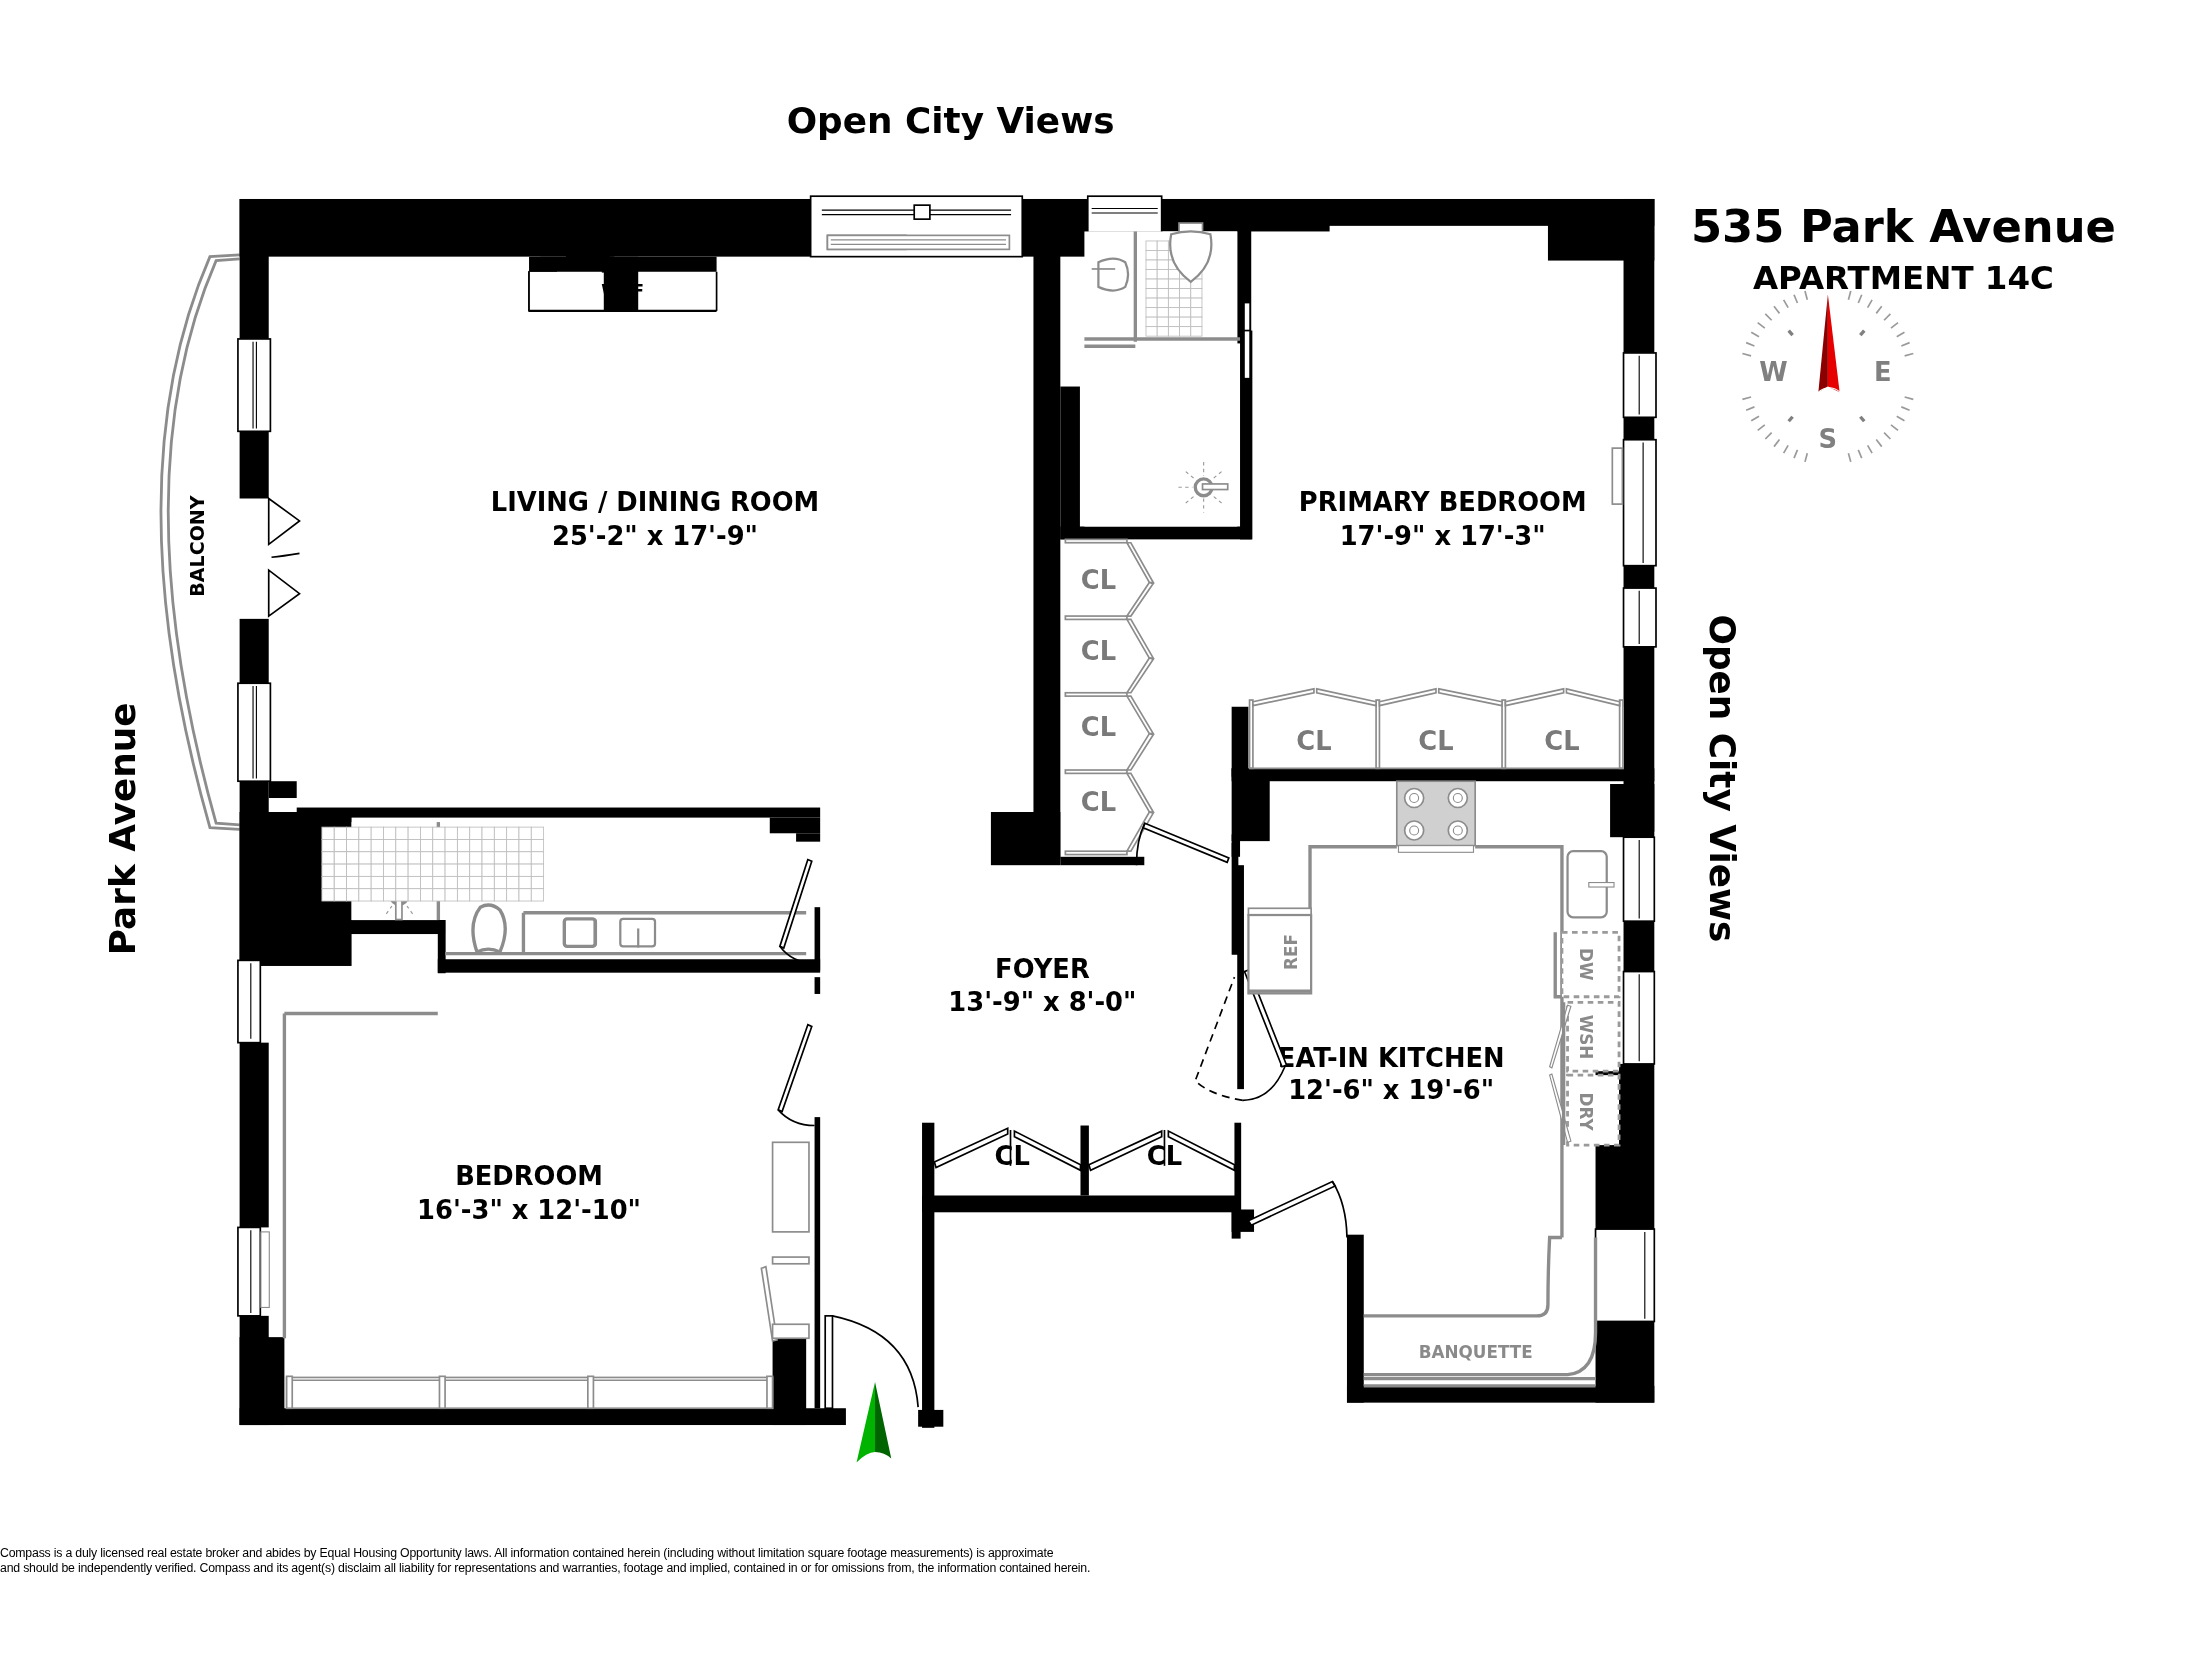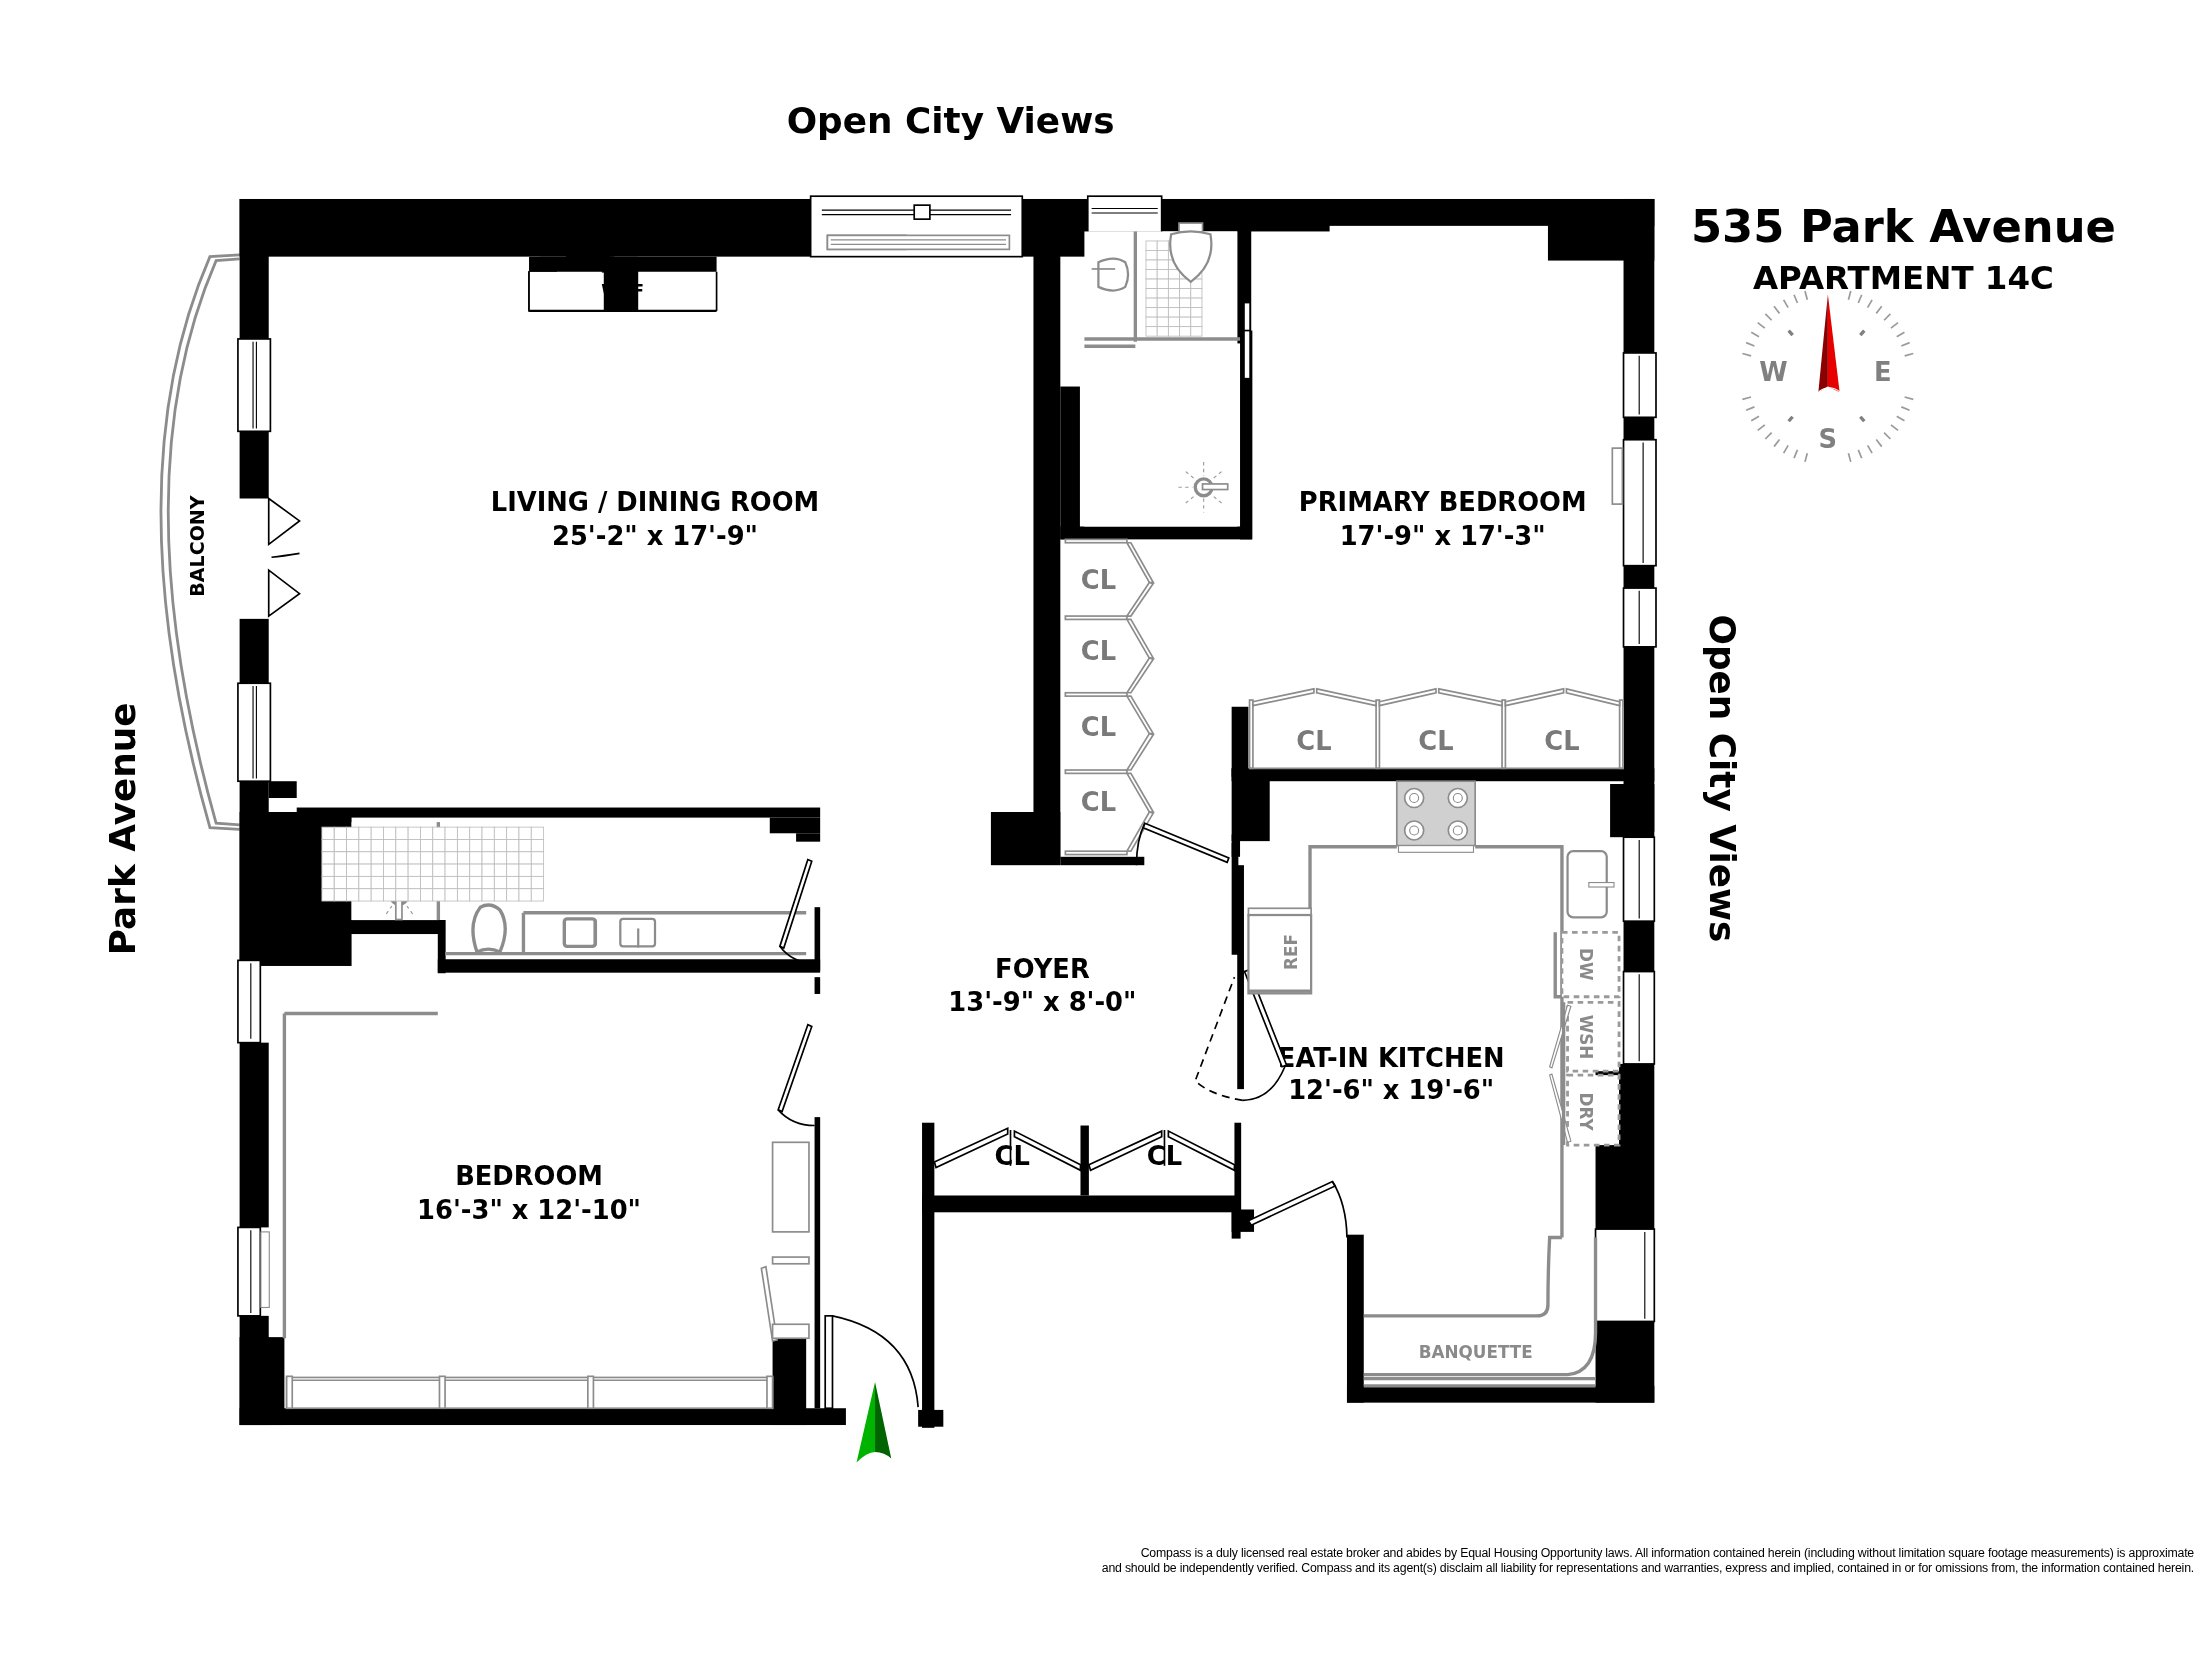--- a/index.html
+++ b/index.html
@@ -8,21 +8,21 @@
     .lbl { font-family:"DejaVu Sans", sans-serif; font-weight:bold; fill:#000; }
     .room-name { font-size:46px; }
     .room-dim { font-size:46px; }
     .cl-gray { font-size:46px; fill:#7a7a7a; font-weight:bold; }
     .cl-black { font-size:46px; fill:#000; font-weight:bold; }
     .appl { font-size:30px; fill:#8a8a8a; font-weight:bold; }
     .street { font-size:64px; font-weight:bold; }
     .title1 { font-size:80px; font-weight:bold; }
     .title2 { font-size:58px; font-weight:bold; }
     .compass-letter { font-size:46px; fill:#808080; font-weight:bold; }
-    .disclaimer { position:absolute; left:0; width:2194px; top:1546px; text-align:right;
+    .disclaimer { position:absolute; left:0; width:2194px; top:1546px; text-align:left;
       font-family:"Liberation Sans", sans-serif; font-size:12.3px; line-height:14.6px; color:#000; letter-spacing:-0.2px; }
     .wall { fill:#000; }
     .fix { fill:none; stroke:#8c8c8c; stroke-width:6; }
     .door { fill:#fff; stroke:#000; stroke-width:3; }
     .swing { fill:none; stroke:#000; stroke-width:3; }
     .gdoor { fill:#fff; stroke:#8c8c8c; stroke-width:3; }
     .win { fill:#fff; stroke:#000; stroke-width:3; }
   </style>
 </head>
 <body>
@@ -618,15 +618,15 @@
     <line x1="2793" y1="1790" x2="2793" y2="2045" class="fix" stroke-width="4"></line>
   </g>
 
   <g>
     <path d="M508 1810 L782 1810 M508 1810 L508 2390" class="fix" stroke-width="3"></path>
   </g>
 </svg>
 
 <div class="disclaimer">
   <div>Compass is a duly licensed real estate broker and abides by Equal Housing Opportunity laws. All information contained herein (including without limitation square footage measurements) is approximate</div>
-  <div>and should be independently verified. Compass and its agent(s) disclaim all liability for representations and warranties, express and implied, contained in or for omissions from, the information contained herein.</div>
+  <div>and should be independently verified. Compass and its agent(s) disclaim all liability for representations and warranties, footage and implied, contained in or for omissions from, the information contained herein.</div>
 </div>
 
 
 </body></html>

